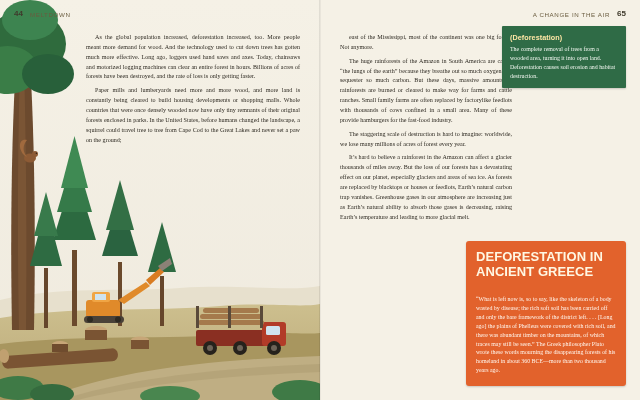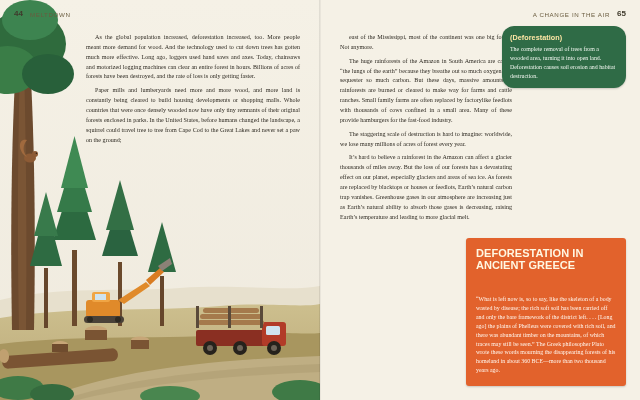--- a/index.html
+++ b/index.html
@@ -33,39 +33,39 @@
   .col{position:absolute;font-size:6.1px;line-height:1.62;color:#2e2a22;
     text-align:justify;}
   .col p{margin:0 0 4px 0;text-indent:9px;}
   .col p.first{text-indent:9px;}
   .col-left{left:86px;top:33px;width:214px;}
   .col-right{left:20px;top:33px;width:172px;}
 
   
   .deforestation-box{
     position:absolute;right:14px;top:26px;width:108px;
-    background:#2f6b46;color:#fff;border-radius:12px;padding:7px 8px 8px 8px;
+    background:#2f6b46;color:#fff;border-radius:1px;padding:7px 8px 8px 8px;
     box-shadow:0 1px 2px rgba(0,0,0,.18);
   }
   .deforestation-box .hdr{
     font-family:"Liberation Sans",sans-serif;font-weight:bold;font-size:7.2px;
     color:#ffe7a6;margin-bottom:3px;letter-spacing:.01em;
   }
   .deforestation-box .txt{font-size:5.9px;line-height:1.5;color:#f2f7f0;}
 
   
   .greece-box{
     position:absolute;right:14px;bottom:14px;width:140px;
     background:#e2622c;border-radius:3px;padding:9px 10px 11px 10px;
     color:#fff;box-shadow:0 1px 2px rgba(0,0,0,.18);
   }
   .greece-box .title{
     font-family:"Liberation Sans",sans-serif;font-weight:bold;
-    font-size:11px;line-height:1.12;color:#fff7e2;letter-spacing:.005em;
-    margin-bottom:24px;text-transform:uppercase;
+    font-size:13px;line-height:1.12;color:#fff7e2;letter-spacing:.005em;
+    margin-bottom:16px;text-transform:uppercase;
   }
   .greece-box .body{font-size:5.9px;line-height:1.5;color:#fff5ec;}
 </style>
 </head>
 <body>
 
 <div class="spread">
 
   <div class="page page-left">
 

